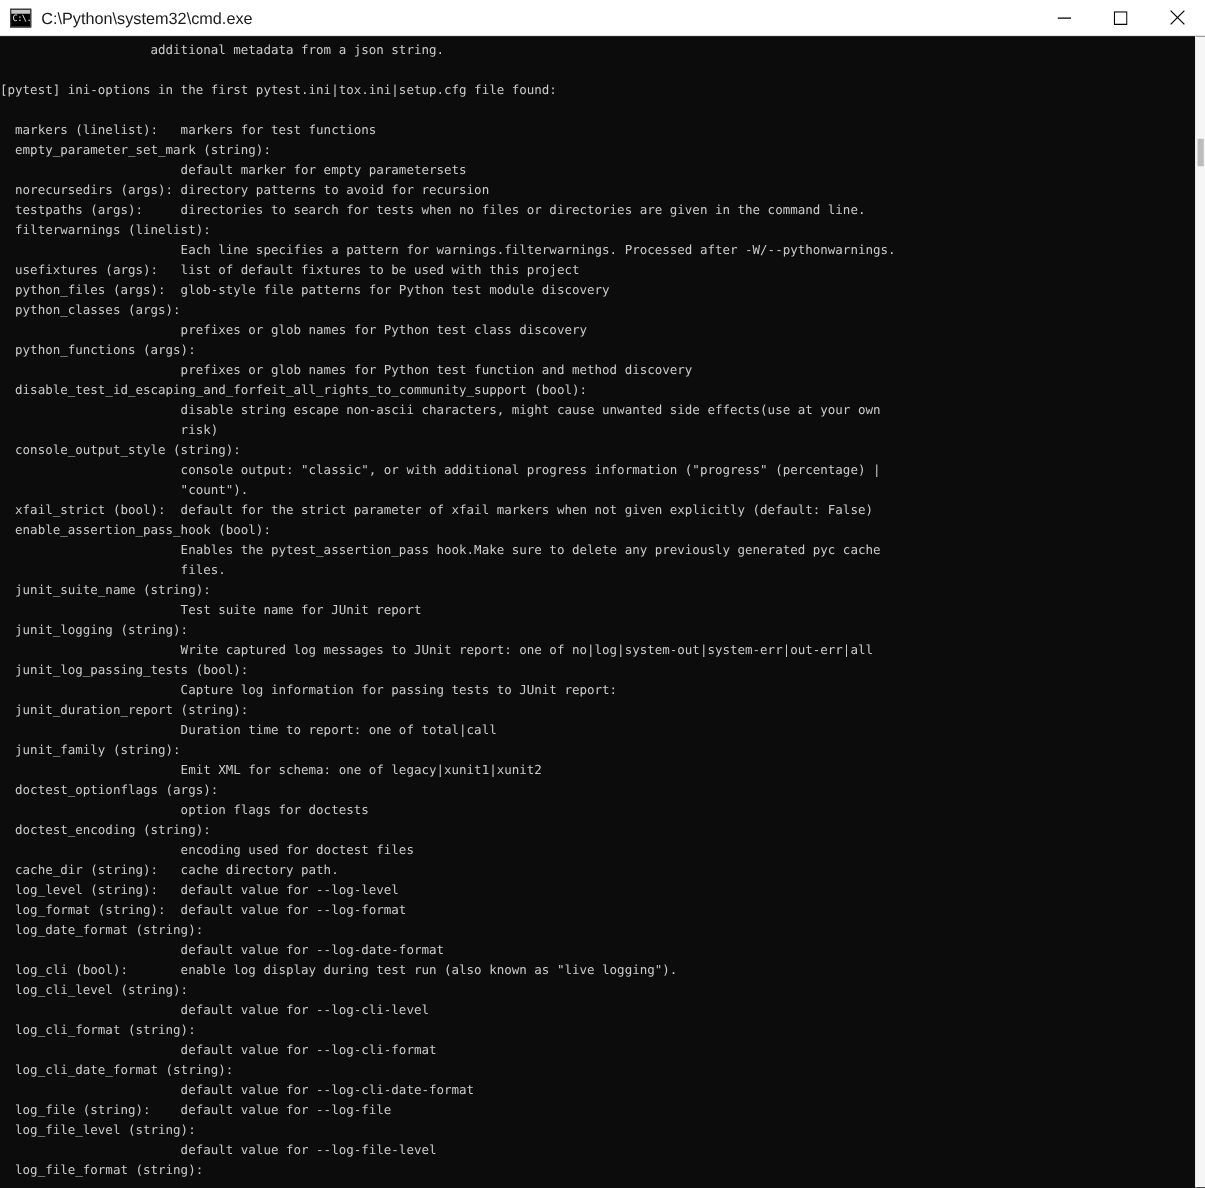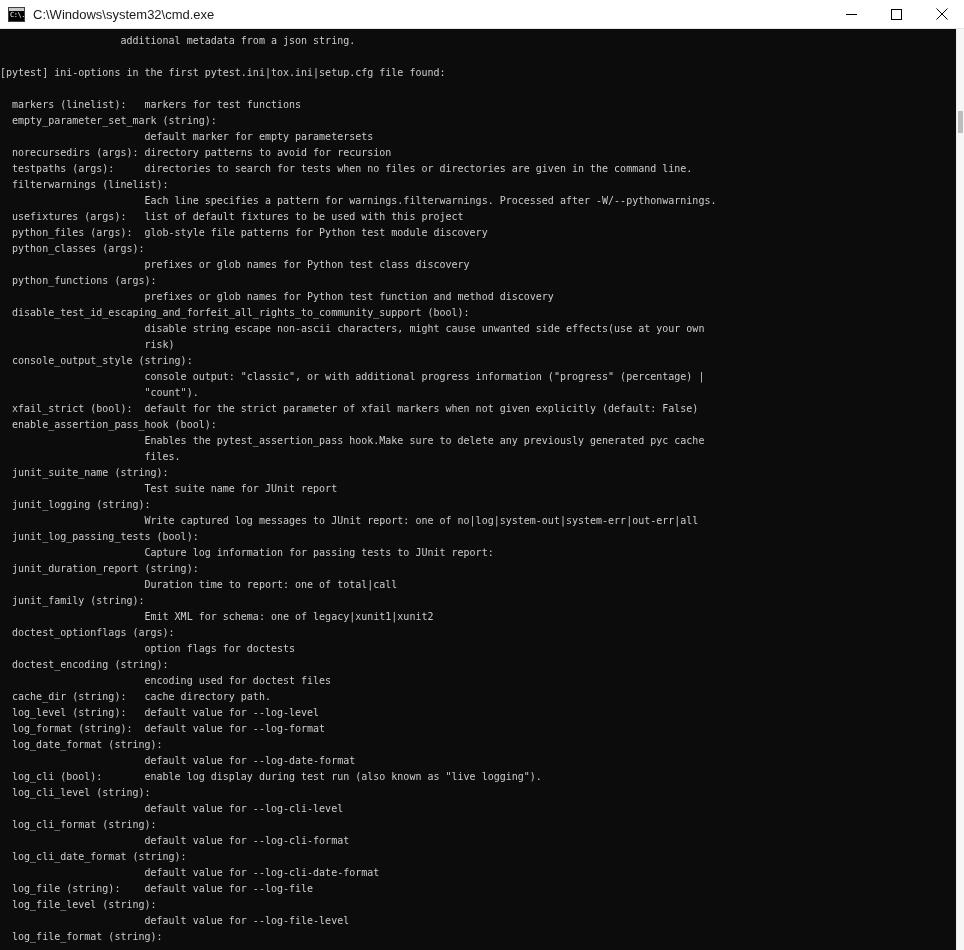--- a/index.html
+++ b/index.html
@@ -135,21 +135,21 @@
 <body>
 
 <div class="window">
 
   <div class="titlebar">
     <div class="title-left">
       <div class="app-icon">
         <div class="bar"></div>
         <div class="glyph">C:\.</div>
       </div>
-      <div class="title-text">C:\Windows\system32\cmd.exe</div>
+      <div class="title-text">C:\Python\system32\cmd.exe</div>
     </div>
 
     <div class="title-buttons">
       <div class="tbtn">
         <svg width="11" height="11" viewBox="0 0 11 11">
           <line class="st" x1="0" y1="5.5" x2="11" y2="5.5"></line>
         </svg>
       </div>
       <div class="tbtn">
         <svg width="11" height="11" viewBox="0 0 11 11">

